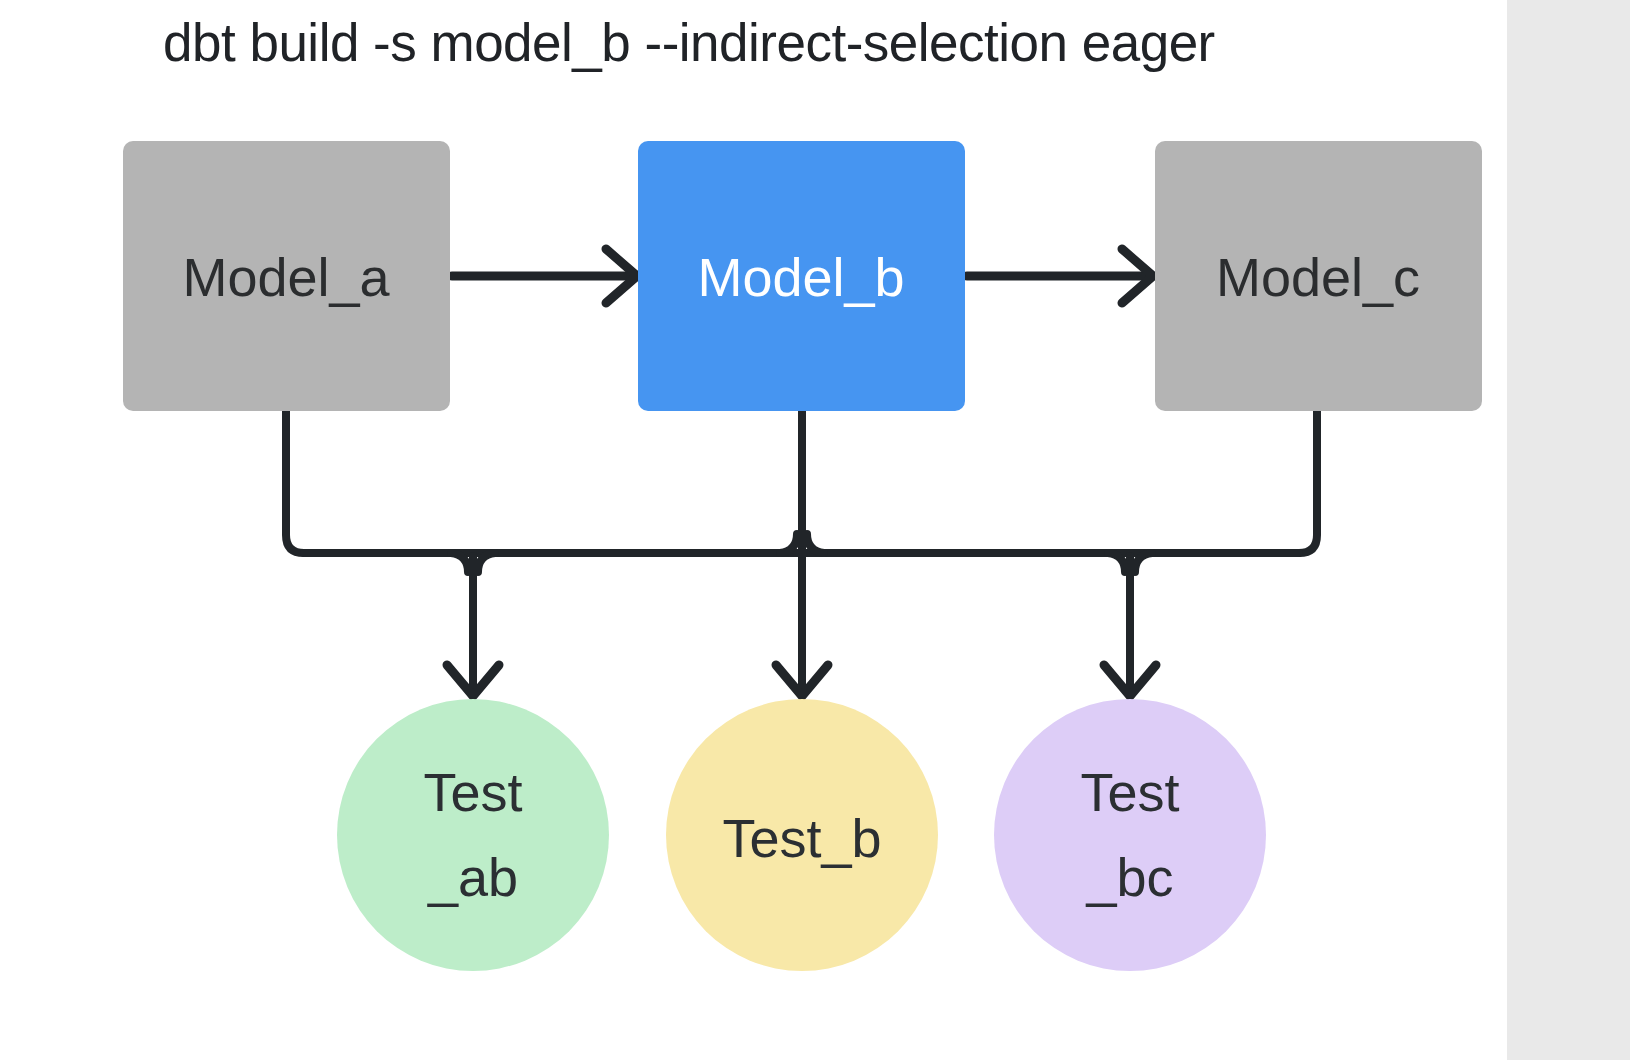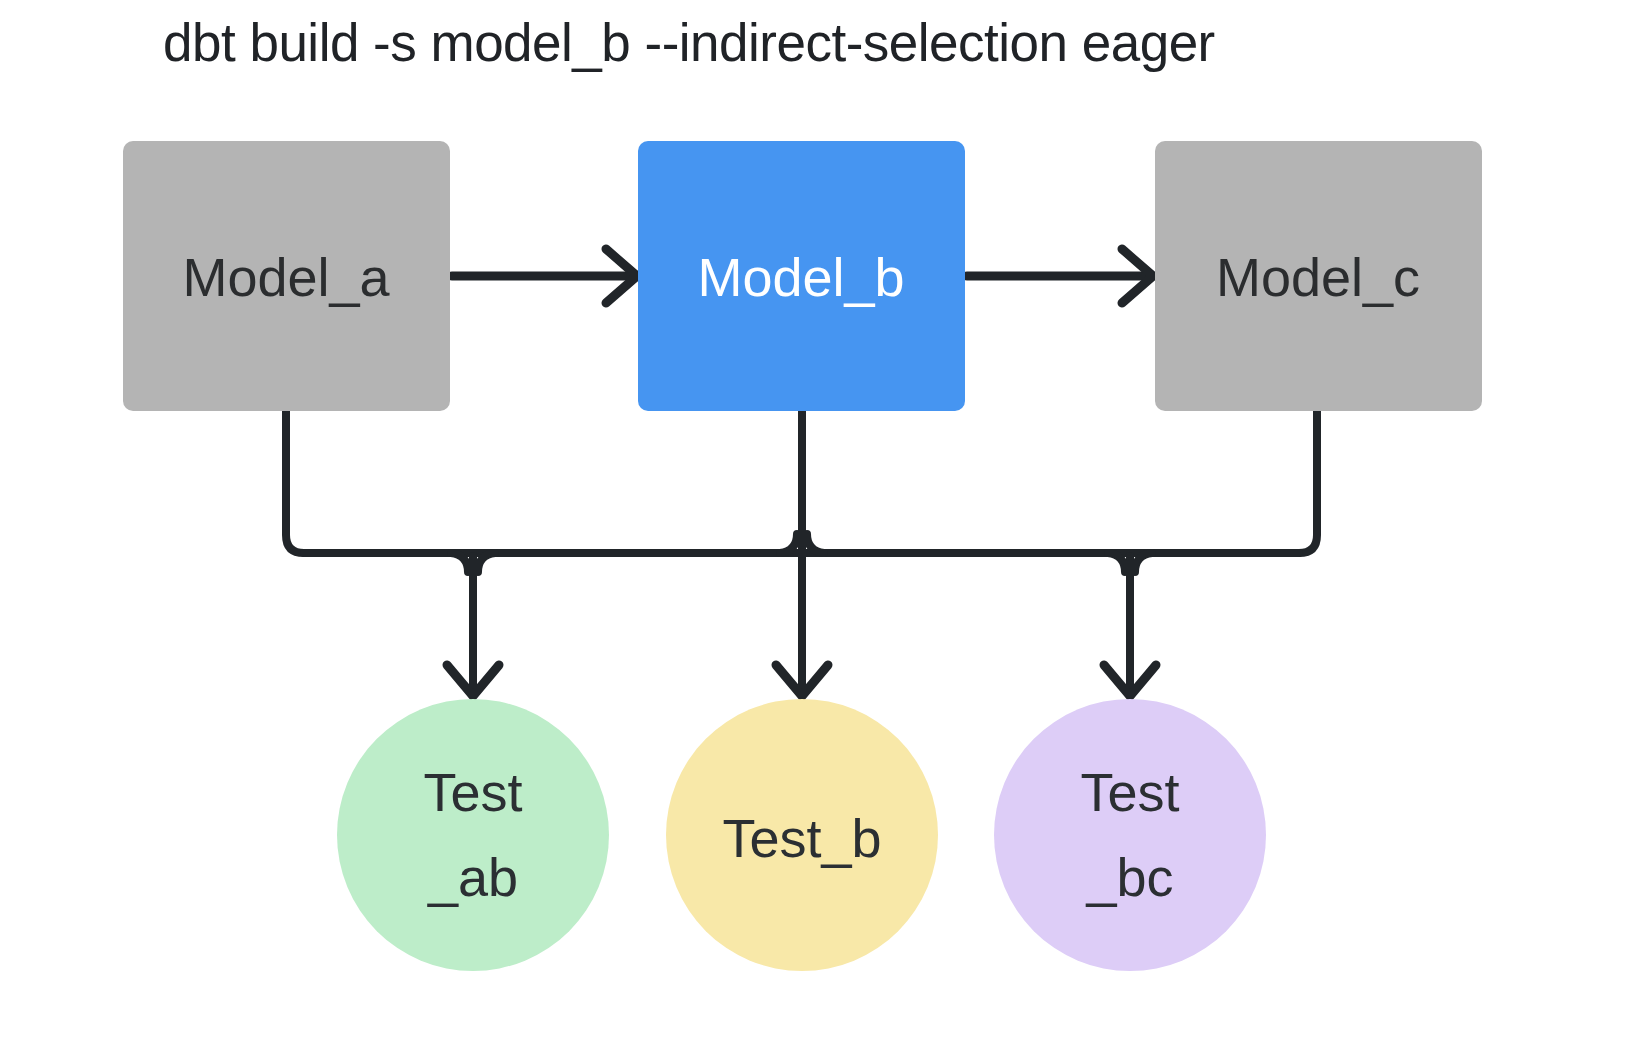--- a/index.html
+++ b/index.html
@@ -4,21 +4,21 @@
 <style>
   :root{
     --background:#ffffff;
     --line:#212529;
     --title-text:#202327;
     --test-text:#2b2f33;
   }
   html,body{margin:0;padding:0;background:#e9e9e9;}
   .canvas{
     position:relative;
-    width:1630px;height:1060px;
+    width:1507px;height:1060px;
     background:var(--background);
     overflow:hidden;
   }
   svg{display:block;}
   text{
     font-family:"Liberation Sans","DejaVu Sans",sans-serif;
   }
   .title-text{
     font-size:53px;
     font-weight:500;

